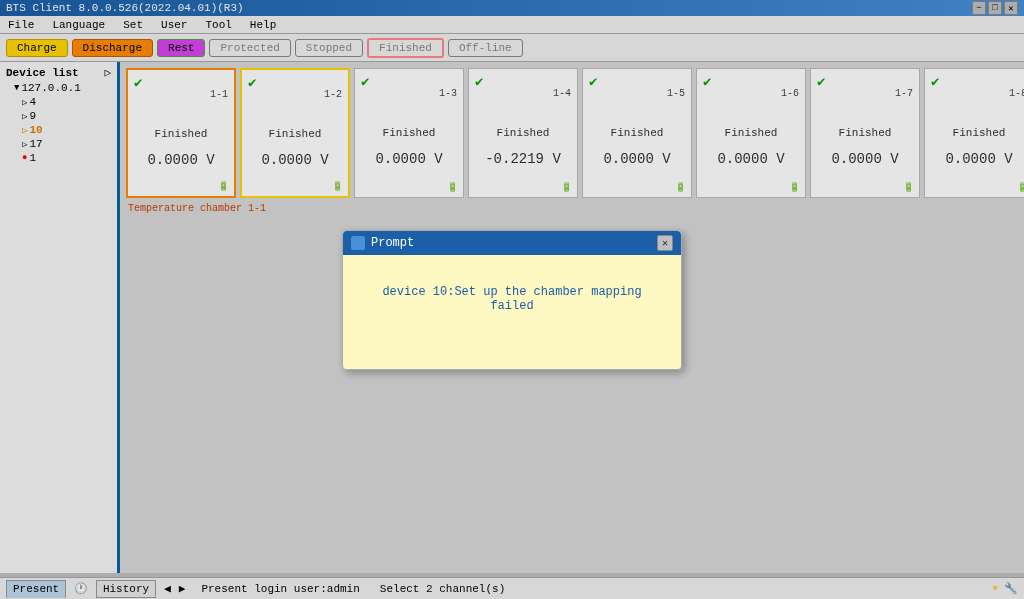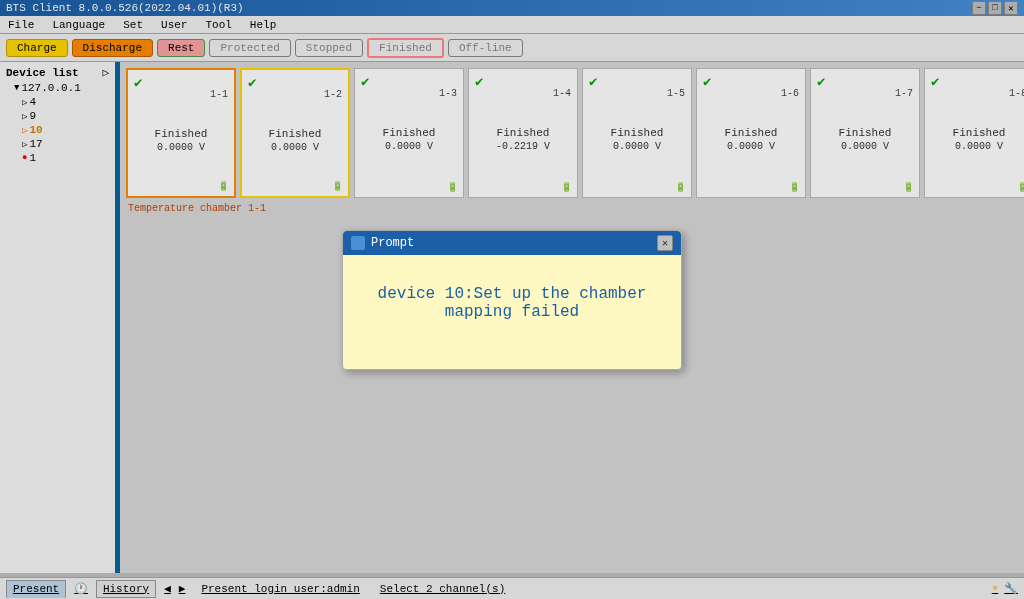--- a/index.html
+++ b/index.html
@@ -67,37 +67,37 @@
     .toolbar-btn {
       padding: 2px 10px;
       border: 1px solid #888;
       border-radius: 3px;
       font-size: 11px;
       cursor: pointer;
       font-family: 'Courier New', monospace;
     }
     .btn-charge { background: #ffd700; color: #000; border-color: #c8a000; }
     .btn-discharge { background: #ff8c00; color: #000; border-color: #c06000; }
-    .btn-rest { background: #fca5a5; color: #000; border-color: #50a050; }
+    .btn-rest { background: #d946ef; color: #000; border-color: #50a050; }
     .btn-protected { background: #f0f0f0; color: #888; border-color: #888; }
     .btn-stopped { background: #f0f0f0; color: #888; border-color: #888; }
     .btn-finished { background: #f0f0f0; color: #888; border: 2px solid #f88; border-radius: 3px; }
     .btn-offline { background: #f0f0f0; color: #888; border-color: #888; }
 
     
     #main {
       display: flex;
       height: calc(599px - 20px - 18px - 28px - 22px);
     }
 
     
     #sidebar {
       width: 120px;
       background: #f5f5f5;
-      border-right: 5px solid #0369a1;
+      border-right: 3px solid #0369a1;
       padding: 2px;
       overflow-y: auto;
       flex-shrink: 0;
     }
     .sidebar-header {
       font-size: 11px;
       padding: 2px 4px;
       display: flex;
       align-items: center;
       justify-content: space-between;
@@ -155,23 +155,23 @@
       left: 6px;
       color: #00aa00;
       font-size: 14px;
     }
     .channel-status {
       font-size: 11px;
       margin-top: 28px;
       color: #333;
     }
     .channel-value {
-      font-size: 10px;
+      font-size: 14px;
       color: #333;
-      margin-top: 2px;
+      margin-top: 12px;
     }
     .channel-bottom {
       position: absolute;
       bottom: 4px;
       right: 4px;
       font-size: 9px;
       color: #888;
     }
 
     .temp-label {
@@ -190,21 +190,20 @@
       left: 0;
       right: 0;
       height: 22px;
       background: #f0f0f0;
       border-top: 1px solid #aaa;
       display: flex;
       align-items: center;
       padding: 0 6px;
       gap: 8px;
       font-size: 11px;
-      text-decoration: underline;
     }
     .status-tab {
       padding: 2px 6px;
       border: 1px solid #999;
       background: #e8e8e8;
       cursor: pointer;
       font-size: 11px;
     }
     .status-tab.active {
       background: #c0d8f0;
@@ -264,21 +263,21 @@
       cursor: pointer;
       color: #333;
       border-radius: 2px;
     }
     #modal-body {
       padding: 30px 20px 20px 20px;
       text-align: center;
     }
     #modal-message {
       color: #1a5fa8;
-      font-size: 16px;
+      font-size: 12px;
     }
   </style>
 </head>
 <body>
 
 <div id="title-bar">
   <span>BTS Client 8.0.0.526(2022.04.01)(R3)</span>
   <div id="title-bar-buttons">
     <div class="title-btn">−</div>
     <div class="title-btn">□</div>

